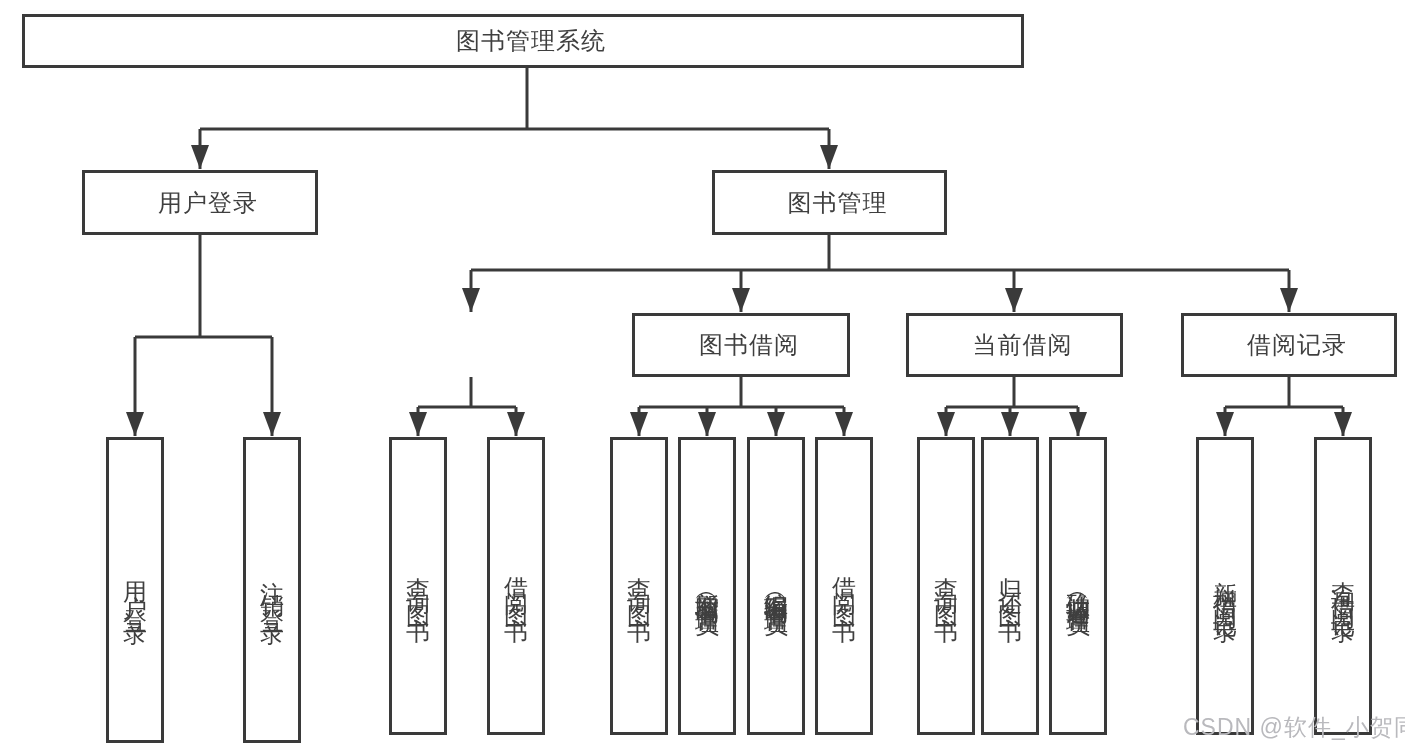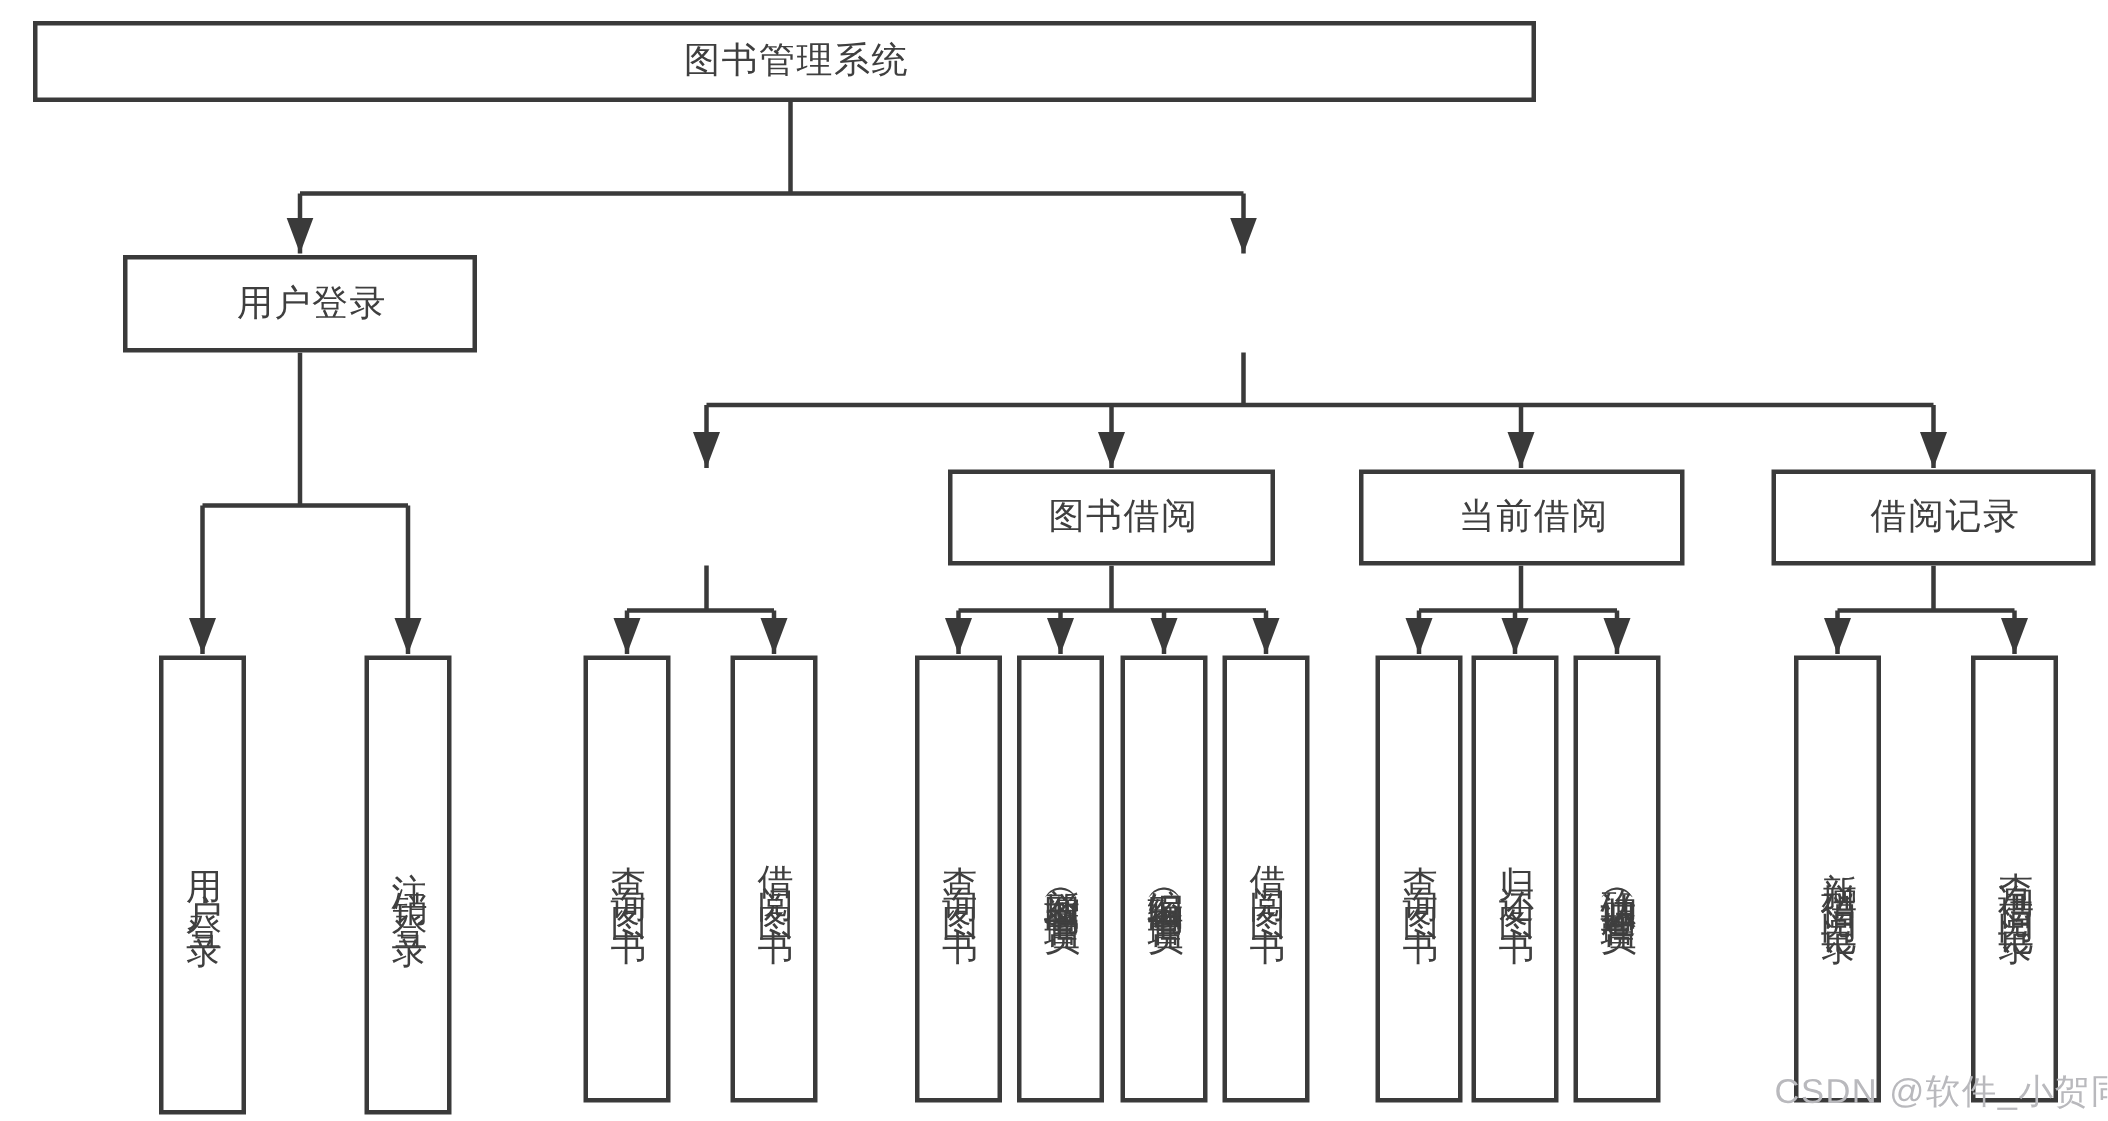--- a/index.html
+++ b/index.html
@@ -93,20 +93,23 @@
     <line class="conn" x1="1343" y1="407" x2="1343" y2="436" marker-end="url(#arrow)"></line>
   </svg>
 
   <div class="box h" style="left:22px; top:14px; width:1002px; height:54px">
     <span>图书管理系统</span>
   </div>
 
   <div class="box h" style="left:82px; top:170px; width:236px; height:65px">
     <span>用户登录</span>
   </div>
+  <div class="box h" style="left:712px; top:170px; width:235px; height:65px">
+    <span>图书管理</span>
+  </div>
 
   <div class="box h" style="left:906px; top:313px; width:217px; height:64px">
     <span>当前借阅</span>
   </div>
   <div class="box h" style="left:632px; top:313px; width:218px; height:64px">
     <span>图书借阅</span>
   </div>
   <div class="box h" style="left:1181px; top:313px; width:216px; height:64px">
     <span>借阅记录</span>
   </div>

